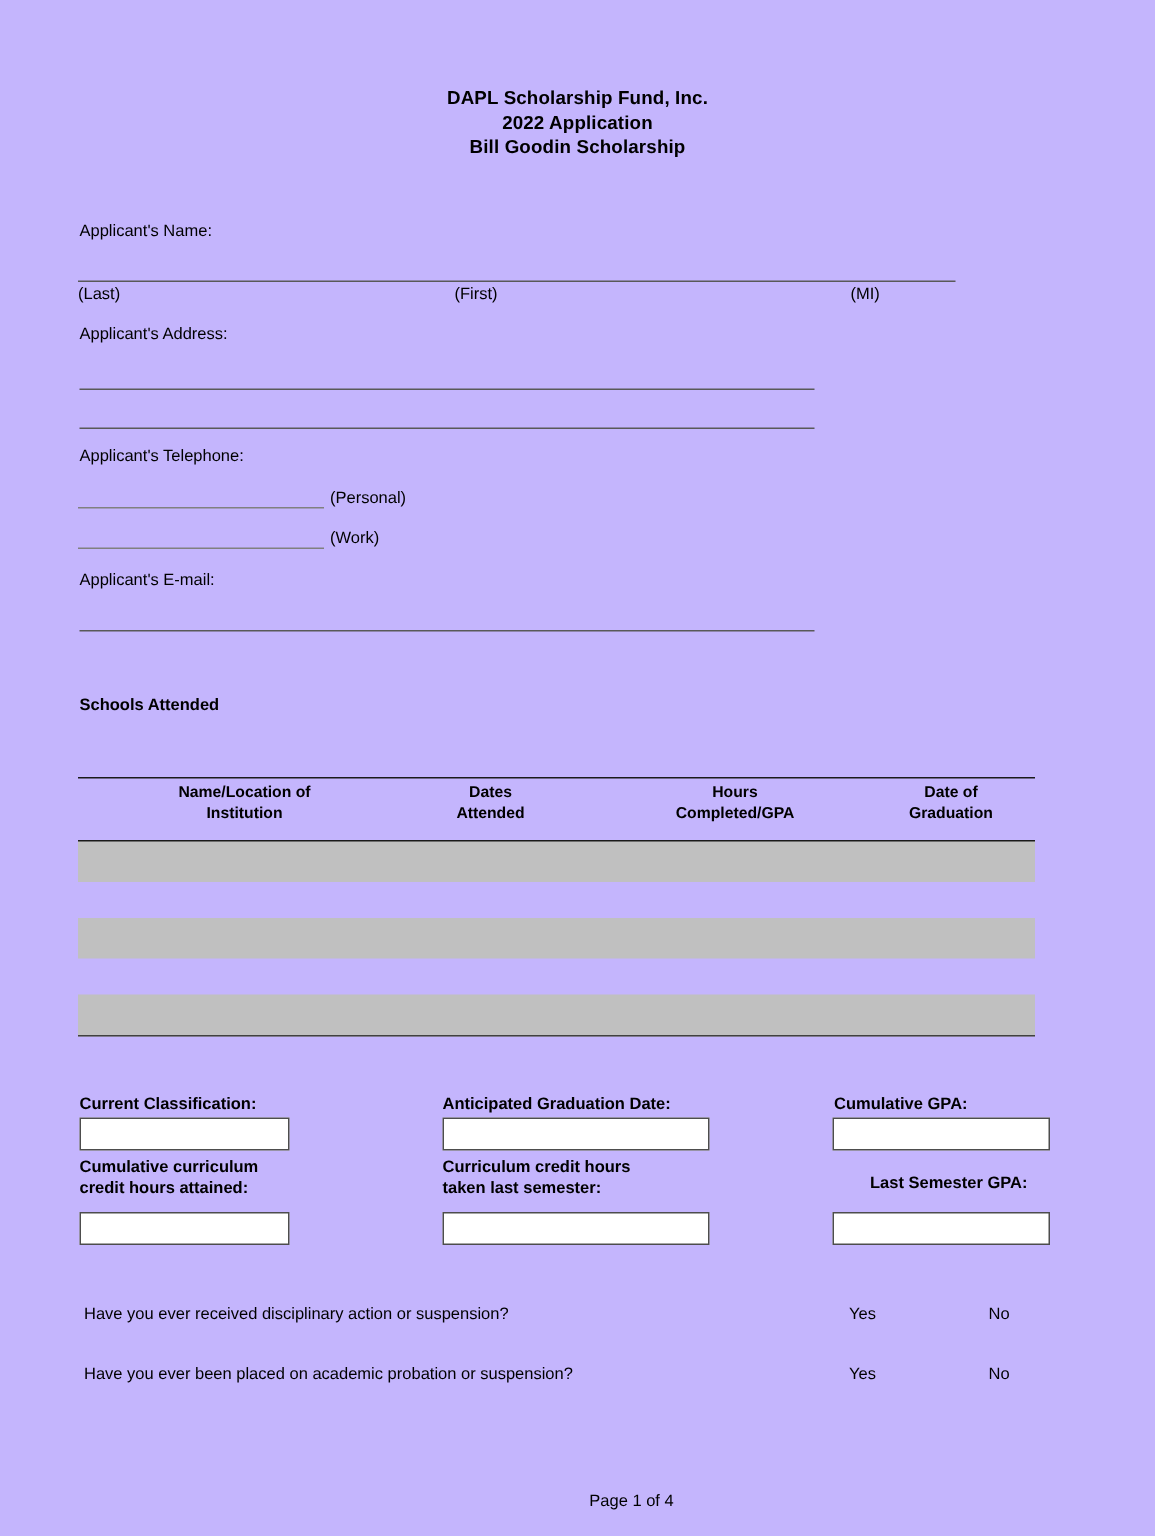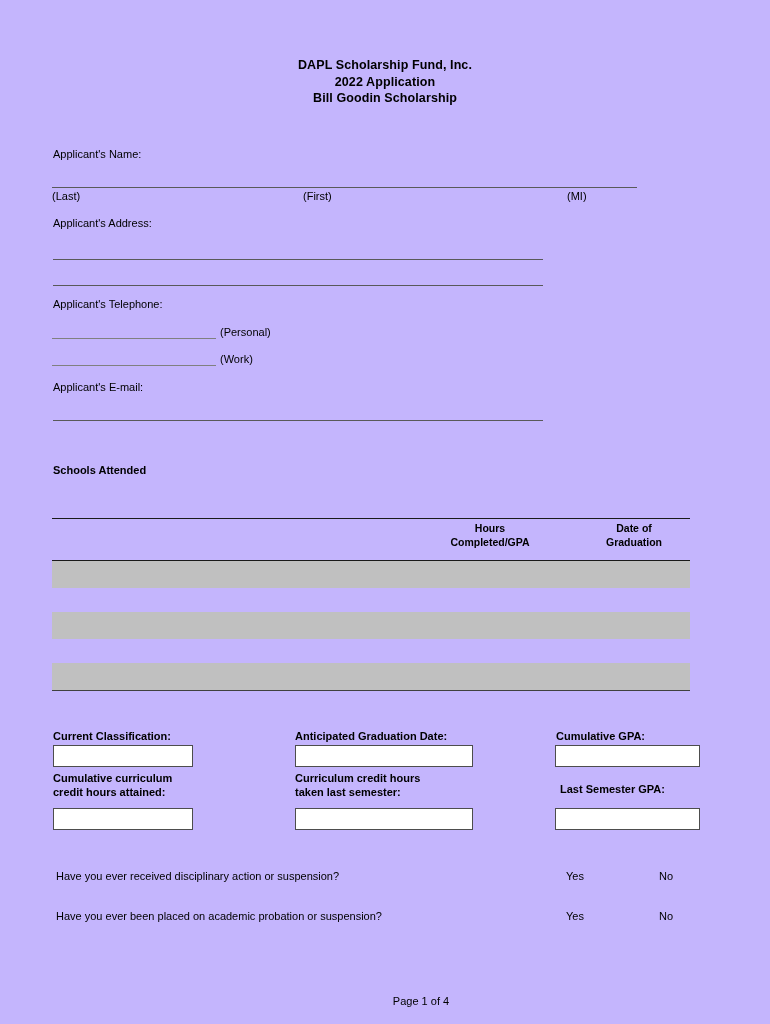--- a/index.html
+++ b/index.html
@@ -146,21 +146,29 @@
   <div class="lbl" style="left:220px; top:352px;">(Work)</div>
 
   <div class="lbl" style="left:53px; top:380px;">Applicant's E-mail:</div>
 
   <div class="rule" style="left:53px; top:420px; width:490px;"></div>
 
   <div class="lbl-b" style="left:53px; top:463px;">Schools Attended</div>
 
   <div class="tbl-toprule" style="left:52px; top:518px; width:638px;"></div>
 
-
+  <div class="tbl-hdr" style="left:52px; top:522px; width:222px;">
+    <div>Name/Location of</div>
+    <div>Institution</div>
+  </div>
+
+  <div class="tbl-hdr" style="left:258px; top:522px; width:138px;">
+    <div>Dates</div>
+    <div>Attended</div>
+  </div>
 
   <div class="tbl-hdr" style="left:412px; top:522px; width:156px;">
     <div>Hours</div>
     <div>Completed/GPA</div>
   </div>
 
   <div class="tbl-hdr" style="left:578px; top:522px; width:112px;">
     <div>Date of</div>
     <div>Graduation</div>
   </div>
@@ -176,21 +184,21 @@
   <div class="box" style="left:53px; top:745px; width:140px; height:22px;"></div>
   <div class="box" style="left:295px; top:745px; width:178px; height:22px;"></div>
   <div class="box" style="left:555px; top:745px; width:145px; height:22px;"></div>
 
   <div class="lbl-b" style="left:53px; top:771px;">Cumulative curriculum</div>
   <div class="lbl-b" style="left:53px; top:785px;">credit hours attained:</div>
 
   <div class="lbl-b" style="left:295px; top:771px;">Curriculum credit hours</div>
   <div class="lbl-b" style="left:295px; top:785px;">taken last semester:</div>
 
-  <div class="lbl-b" style="left:560px; top:782px;text-align:right;">Last Semester GPA:</div>
+  <div class="lbl-b" style="left:580px; top:782px;text-align:right;">Last Semester GPA:</div>
 
   <div class="box" style="left:53px; top:808px; width:140px; height:22px;"></div>
   <div class="box" style="left:295px; top:808px; width:178px; height:22px;"></div>
   <div class="box" style="left:555px; top:808px; width:145px; height:22px;"></div>
 
   <div class="lbl" style="left:56px; top:869px;">Have you ever received disciplinary action or suspension?</div>
   <div class="lbl" style="left:566px; top:869px;">Yes</div>
   <div class="lbl" style="left:659px; top:869px;">No</div>
 
   <div class="lbl" style="left:56px; top:909px;">Have you ever been placed on academic probation or suspension?</div>

